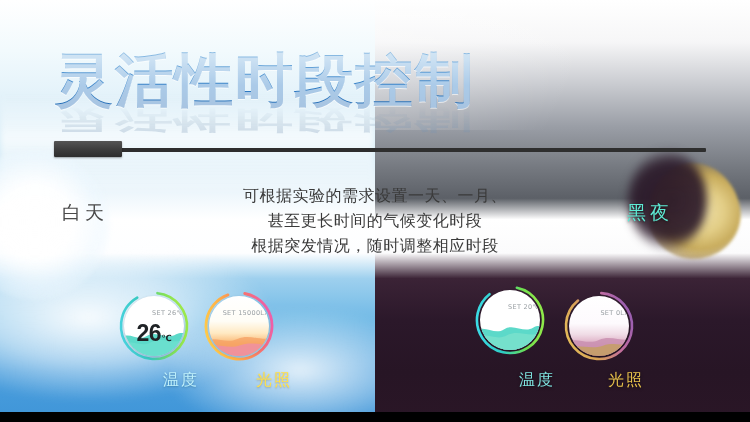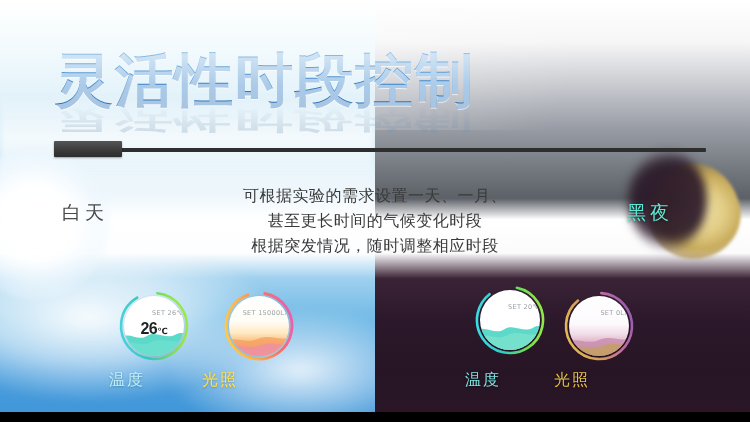--- a/index.html
+++ b/index.html
@@ -133,24 +133,24 @@
   .wave svg{display:block;width:100%;height:100%;}
   .set-text{
     position:absolute;left:0;top:13px;width:100%;text-align:right;
     font-size:6.5px;color:#9aa0a4;letter-spacing:.3px;
     font-family:"DejaVu Sans","Liberation Sans",sans-serif;
   }
   .val-text{
     position:absolute;left:0;top:24px;width:100%;text-align:center;
     color:#1f2326;font-weight:bold;white-space:nowrap;
   }
-  .val-num{font-size:16px;letter-spacing:-.5px;margin-top:16px;}
+  .val-num{font-size:23px;letter-spacing:-.5px;margin-top:16px;}
   .val-unit{font-size:8.5px;font-weight:bold;}
   .gauge-cap{
-    position:absolute;width:90px;text-align:left;font-size:16px;letter-spacing:2px;
+    position:absolute;width:90px;text-align:right;font-size:16px;letter-spacing:2px;
   }
   .cap-temp-day{color:#bff0fb;text-shadow:0 1px 2px rgba(0,60,90,.35);}
   .cap-lux-day{color:#ffe14a;text-shadow:0 1px 2px rgba(90,60,0,.35);}
   .cap-temp-night{color:#7fe3e0;text-shadow:0 1px 3px rgba(0,0,0,.6);}
   .cap-lux-night{color:#e8c24b;text-shadow:0 1px 3px rgba(0,0,0,.6);}
 </style>
 </head>
 <body>
 
 <div id="stage">
@@ -206,21 +206,21 @@
         </svg>
       </div>
       <div class="set-text">SET 26℃</div>
       <div class="val-text">
         <span class="val-num">26</span><span class="val-unit">℃</span>
       </div>
     </div>
   </div>
   <div class="gauge-cap cap-temp-day" style="left:109px;top:370px;">温度</div>
 
-  <div class="gauge" style="left:223px;top:290px;">
+  <div class="gauge" style="left:203px;top:290px;">
     <div class="ring">
       <svg width="72" height="72" viewBox="0 0 72 72">
         <defs>
             <linearGradient id="g2" x1="0.1" y1="0" x2="0.6" y2="1">
           <stop offset="0%" stop-color="#ffd24a"></stop>
               <stop offset="40%" stop-color="#ffb046"></stop>
           <stop offset="75%" stop-color="#f7726f"></stop>
               <stop offset="100%" stop-color="#ef5fa8"></stop>
         </linearGradient>
           </defs>

